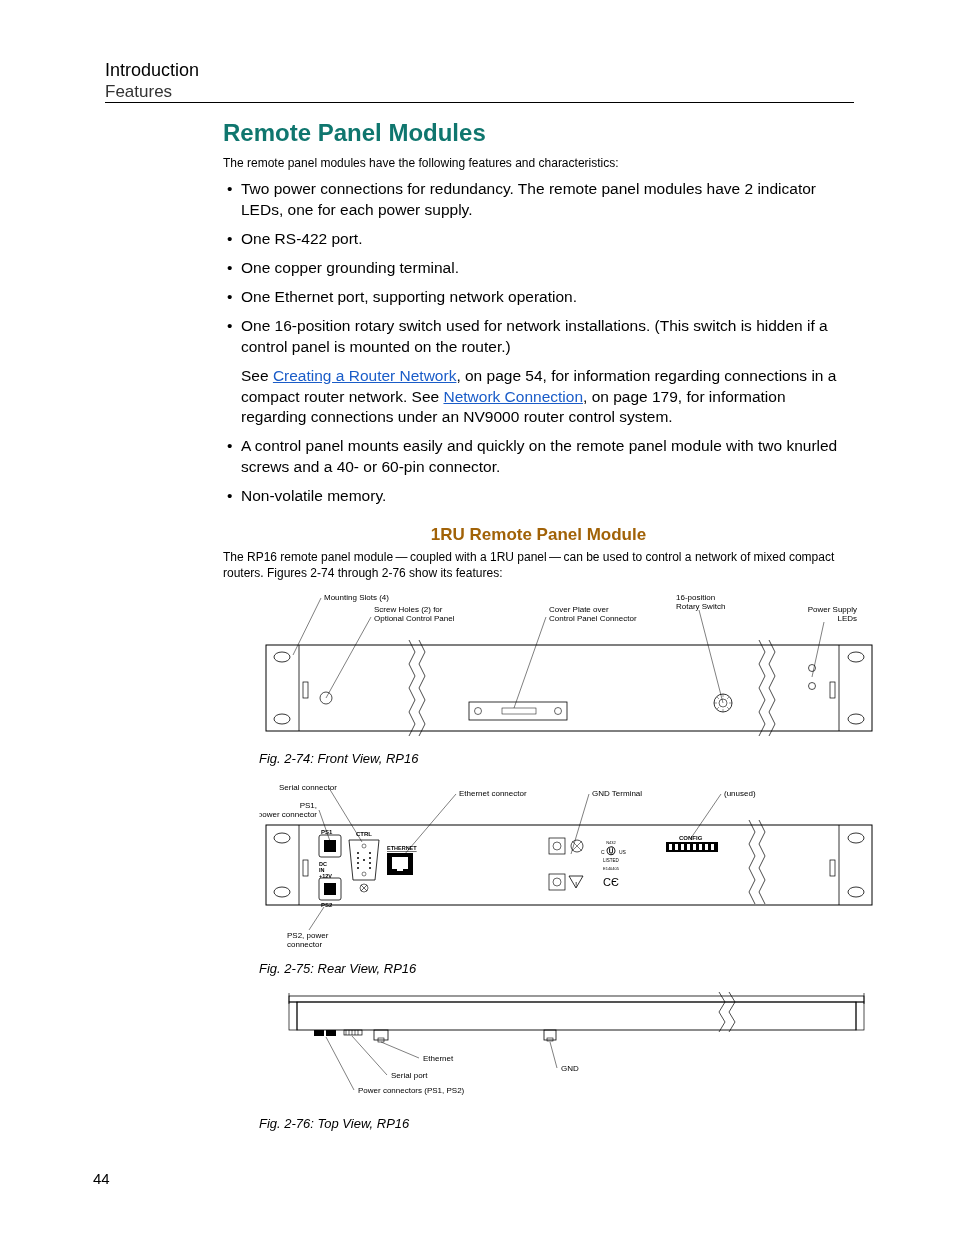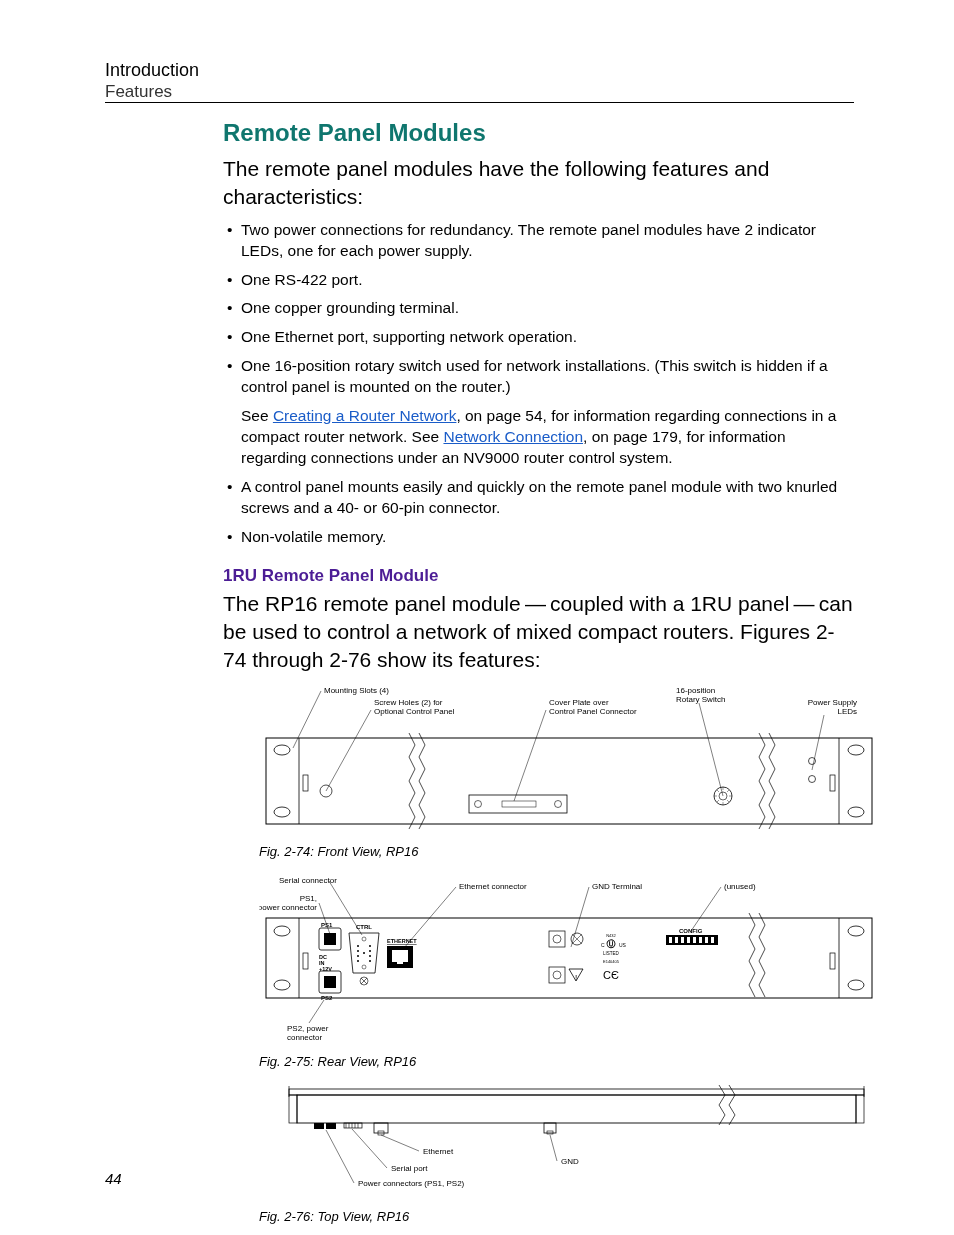--- a/index.html
+++ b/index.html
@@ -29,25 +29,26 @@
   .content { margin-left: 118px; }
   h1.sect {
     font-size: 24px;
     font-weight: 700;
     color: #0f766e;
     margin: 0 0 8px 0;
   }
   h2.subsect {
     font-size: 17px;
     font-weight: 700;
-    color: #4c1d95;
+    color: #a16207;
     margin: 18px 0 4px 0;
+    text-align: center;
   }
   p.body {
-    font-size: 21px;
+    font-size: 12px;
     line-height: 1.35;
     margin: 0 0 8px 0;
   }
   ul.feat {
     list-style: none;
     padding: 0;
     margin: 4px 0 8px 0;
   }
   ul.feat > li {
     font-size: 15.5px;
@@ -75,24 +76,23 @@
     font-style: italic;
     font-size: 13px;
     margin: 6px 0 14px 0;
   }
   .figbox {
     width: 620px;
     margin-left: 36px;
   }
   .pagenum {
     position: absolute;
-    left: 105px;
+    left: 93px;
     bottom: 48px;
     font-size: 15px;
-    font-style: italic;
   }
   svg { display: block; }
 </style>
 </head>
 <body>
 
 <div class="page">
   <div class="rh">
     <span class="rh-line1">Introduction</span>
     <span class="rh-line2">Features</span>

